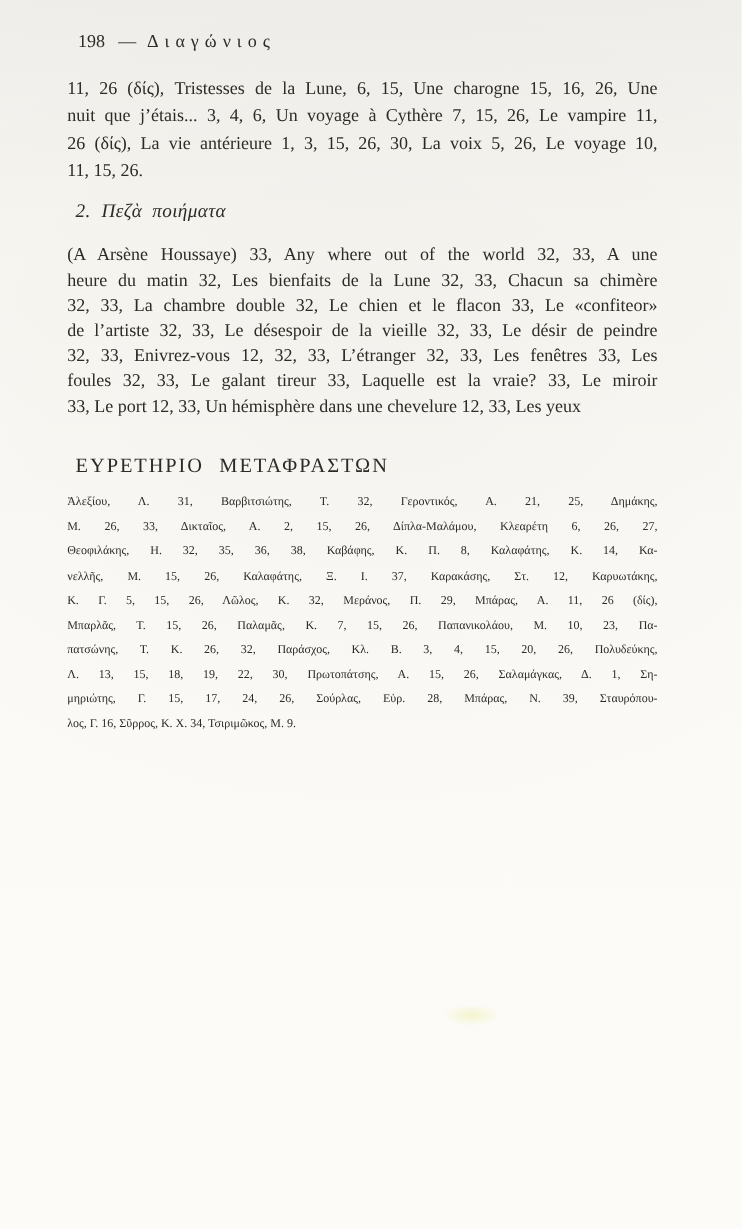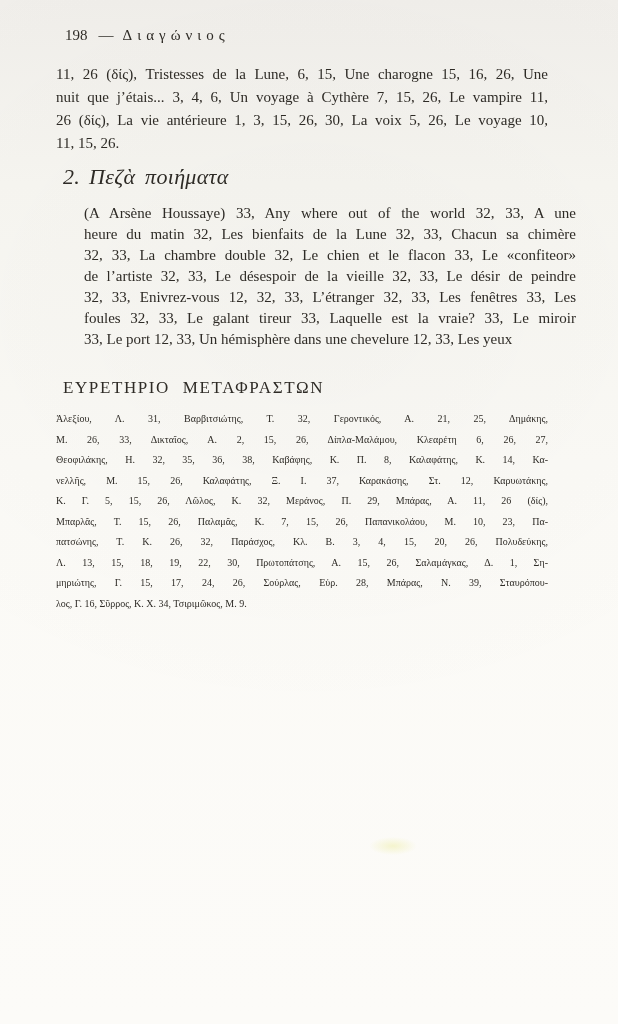--- a/index.html
+++ b/index.html
@@ -29,25 +29,25 @@
     position: absolute; left: 56px; width: 492px;
   }
   .tline {
     text-align: justify;
     text-align-last: justify;
     overflow: hidden;
     white-space: normal;
   }
   .para .tline:last-child { text-align-last: left; }
   .para-verse { top: 63px;  font-size: 15px;   line-height: 23px; }
-  .para-prose { top: 203px; font-size: 15px;   line-height: 21px; margin-left: 28px; }
+  .para-prose { top: 203px; font-size: 15px;   line-height: 21px; }
   .para-index { top: 409px; font-size: 10px;   line-height: 20.5px; }
   .section-heading {
     position: absolute; left: 63px; top: 166px;
-    font-style: italic; font-size: 22px; line-height: 22px;
+    font-style: italic; font-size: 16px; line-height: 22px;
     letter-spacing: 0.3px; white-space: nowrap;
   }
   .section-heading .sec-num { margin-right: 9px; }
   .section-heading .sec-title { word-spacing: 4px; }
   .index-heading {
     position: absolute; left: 63px; top: 379px;
     font-size: 17px; line-height: 17px;
     letter-spacing: 1.6px; word-spacing: 7px;
     white-space: nowrap;
   }

